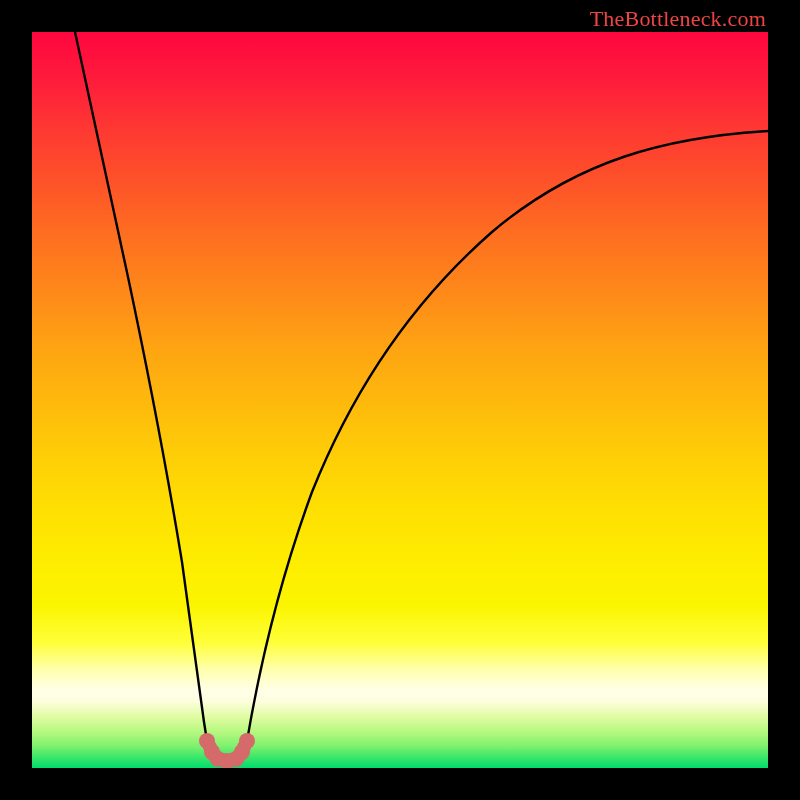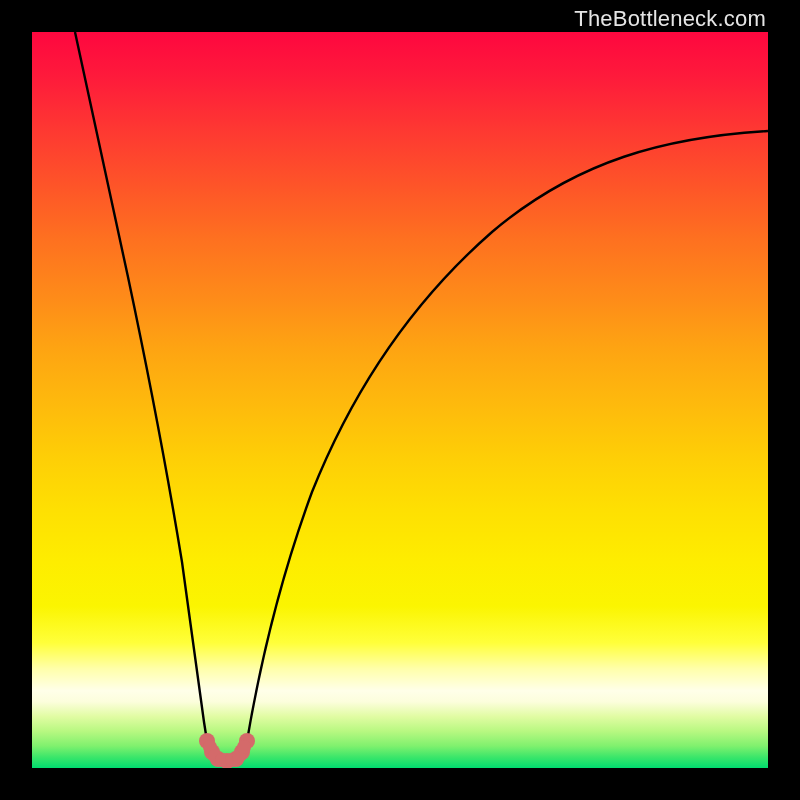--- a/index.html
+++ b/index.html
@@ -52,24 +52,25 @@
       #b8f881 95%,
       #80f16e 97%,
       #3ce66a 98.5%,
       #01dc6f 100%
     );
   }
   .watermark {
     position: absolute;
     top: 6px;
     right: 34px;
-    color: #e5e5e5;
+    color: #ef4444;
     font-size: 22px;
     letter-spacing: 0.2px;
     font-weight: 400;
+    font-family: Liberation Serif, serif;
   }
   svg.curves {
     position: absolute;
     inset: 0;
   }
 </style>
 </head>
 <body>
 
 <div class="frame">

